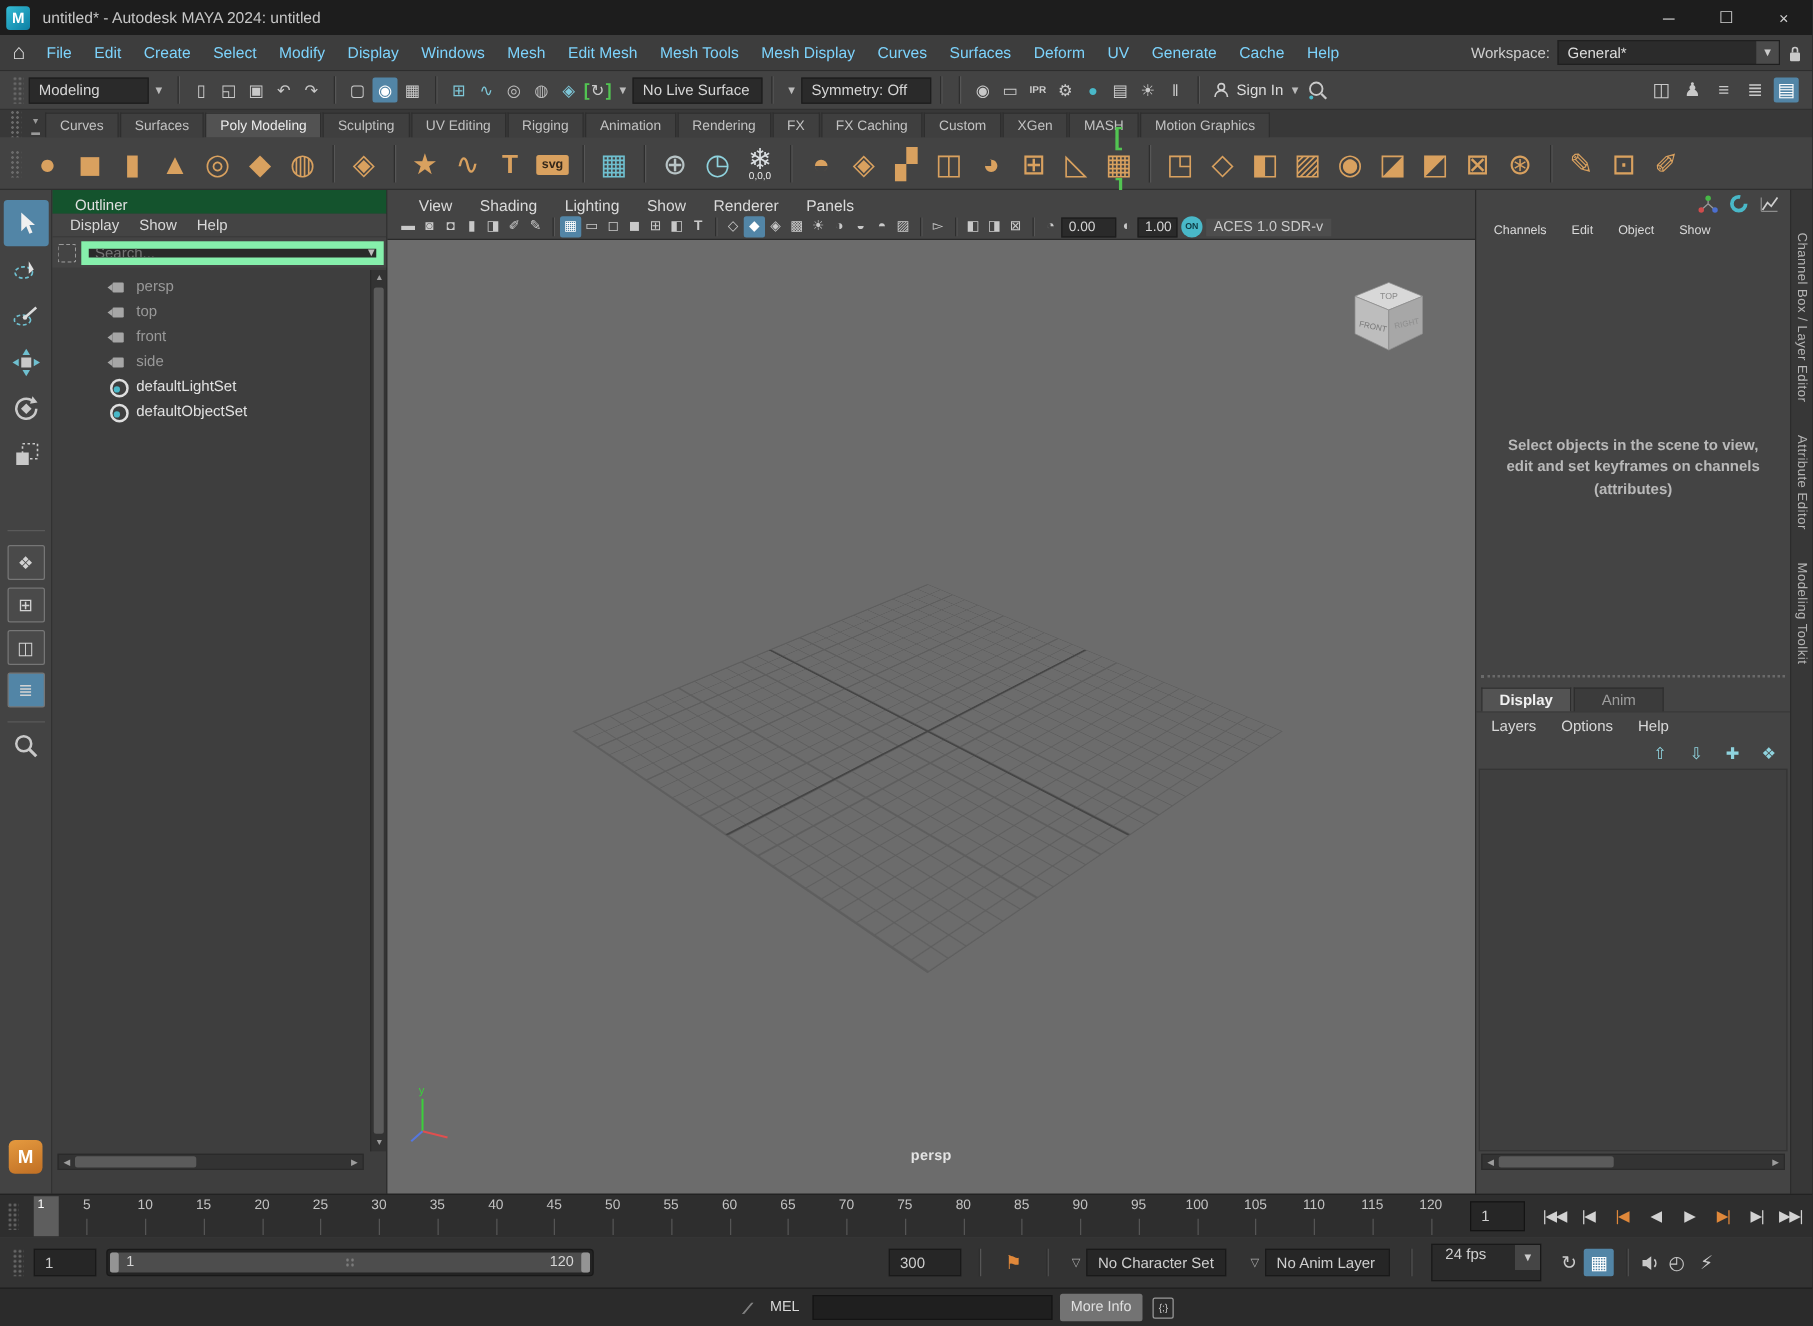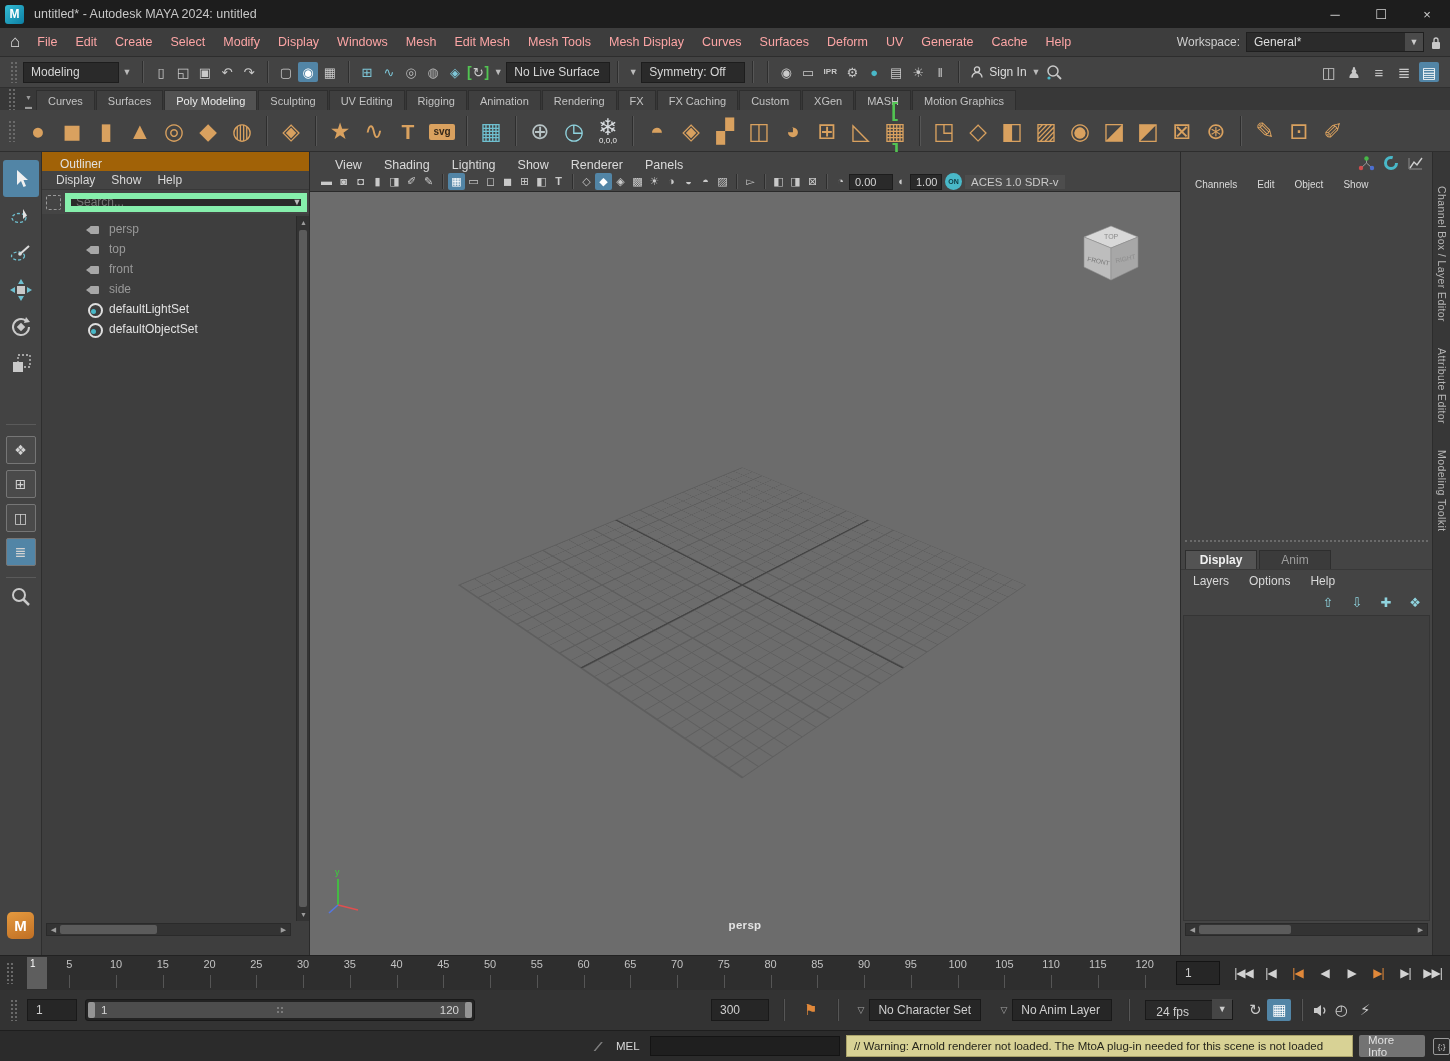--- a/index.html
+++ b/index.html
@@ -11,21 +11,21 @@
   .titlebar{position:absolute;top:0;left:0;width:100%;height:28px;background:#1d1d1d;display:flex;align-items:center;padding:0 0 0 5px}
   .maya-logo{width:19px;height:19px;border-radius:3px;background:linear-gradient(135deg,#35bcd4,#0c7fa4);color:#fff;font-weight:bold;font-size:12px;display:flex;align-items:center;justify-content:center}
   .win-title{margin-left:10px;color:#c7c7c7;font-size:12.5px}
   .win-controls{margin-left:auto;display:flex;height:100%}
   .win-btn{width:46px;height:100%;display:flex;align-items:center;justify-content:center;color:#cfcfcf;font-size:13px}
 
   
   .menubar{position:absolute;top:28px;left:0;width:100%;height:29px;background:#3d3d3d;border-bottom:1px solid #2d2d2d;display:flex;align-items:center;padding:0 8px}
   .home-icon{color:#e0e0e0;font-size:17px;margin:0 8px 0 2px}
   .menubar-items{display:flex;align-items:center}
-  .menu-item{padding:0 9px;color:#fca5a5;font-size:12.5px;line-height:28px;white-space:nowrap}
+  .menu-item{padding:0 9px;color:#7dd3fc;font-size:12.5px;line-height:28px;white-space:nowrap}
   .ws-wrap{margin-left:auto;display:flex;align-items:center;gap:6px}
   .ws-label{color:#cfcfcf}
   .ws-select{width:178px;height:20px;background:#2b2b2b;border:1px solid #1f1f1f;display:flex;align-items:center;color:#dedede;padding-left:7px}
   .ws-select .caret{margin-left:auto;width:18px;height:18px;background:#4a4a4a;display:flex;align-items:center;justify-content:center;font-size:9px;color:#ccc}
 
   
   .statusline{position:absolute;top:57px;left:0;width:100%;height:31px;background:#434343;border-bottom:1px solid #303030;display:flex;align-items:center;padding:0 6px}
   .grip{width:9px;height:22px;margin:0 4px;background-image:radial-gradient(#6a6a6a 1px,transparent 1.2px);background-size:4px 4px;flex:none}
   .sep{width:1px;height:22px;background:#2e2e2e;box-shadow:1px 0 0 #565656;margin:0 7px;flex:none}
   .field{background:#2a2a2a;border:1px solid #1d1d1d;color:#d6d6d6;display:flex;align-items:center;padding:0 7px;height:21px;font-size:12px;white-space:nowrap}
@@ -63,21 +63,21 @@
   .tool{width:36px;height:37px;border-radius:3px;display:flex;align-items:center;justify-content:center}
   .tool.active{background:#5285a6}
   .tb-sep{width:30px;height:1px;background:#5a5a5a;margin:42px 0 8px 0}
   .tb-sep2{width:30px;height:1px;background:#5a5a5a;margin:8px 0}
   .layout-btn{width:30px;height:28px;border:1px solid #767676;background:#4a4a4a;border-radius:2px;margin:3px 0;display:flex;align-items:center;justify-content:center;color:#d2d2d2;font-size:14px}
   .layout-btn.active{background:#5285a6}
   .avatar{position:absolute;bottom:16px;width:27px;height:27px;border-radius:5px;background:linear-gradient(160deg,#e59a3f,#c06f24);color:#fff;font-weight:bold;font-size:15px;display:flex;align-items:center;justify-content:center}
 
   
   .outliner{width:268px;background:#3e3e3e;border-right:1px solid #2a2a2a;position:relative;flex:none}
-  .ol-header{height:19px;background:#a16207;display:flex;align-items:flex-end;padding-left:18px;color:#e0e0e0;font-size:12px}
+  .ol-header{height:19px;background:#14532d;display:flex;align-items:flex-end;padding-left:18px;color:#e0e0e0;font-size:12px}
   .ol-menu{height:19px;display:flex;align-items:center;background:#444;border-bottom:1px solid #383838;padding-left:6px}
   .ol-menu span{padding:0 8px;color:#d8d8d8}
   .ol-search{height:24px;display:flex;align-items:center;background:#444;padding:1px 4px;gap:4px}
   .sel-box-icon{width:15px;height:15px;border:1px dashed #9a9a9a;border-radius:2px;flex:none}
   .ol-search input{flex:1;height:19px;background:#2a2a2a;border:6px solid #86efac;color:#fdba74;font-size:12px;padding:0 5px;outline:none;font-family:Liberation Sans, sans-serif}
   .ol-search .caret-btn{margin-left:-22px;z-index:2}
   .ol-list{position:absolute;top:64px;left:0;right:13px;bottom:34px;overflow:hidden;padding-top:3px}
   .ol-item{height:20px;display:flex;align-items:center;padding-left:44px;font-size:12px;color:#e2e2e2}
   .ol-icon{width:16px;height:13px;position:relative;margin-right:7px;flex:none}
   .cam .ol-icon::before{content:"";position:absolute;left:4px;top:3px;width:9px;height:8px;background:#a6a6a6;border-radius:1px}
@@ -154,21 +154,21 @@
   .rangeslider{position:absolute;top:990px;left:0;width:100%;height:40px;background:#333;display:flex;align-items:center;padding:0 6px}
   .rs-field{background:#262626;border:1px solid #191919;height:22px;display:flex;align-items:center;padding:0 8px;color:#cfcfcf;font-size:12px;white-space:nowrap}
   .rs-track{position:relative;width:390px;height:22px;background:#232323;border:1px solid #191919;border-radius:3px;margin:0 8px}
   .rs-bar{position:absolute;left:2px;right:2px;top:2px;bottom:2px;background:#4d4d4d;border-radius:2px;display:flex;align-items:center}
   .rs-handle{width:7px;height:100%;background:#949494;border-radius:2px;flex:none}
   .rs-start{margin-left:6px;color:#d5d5d5;font-size:11.5px}
   .rs-end{margin-left:auto;margin-right:6px;color:#d5d5d5;font-size:11.5px}
   .rs-grip{position:absolute;left:50%;top:4px;bottom:4px;width:8px;transform:translateX(-50%);background-image:radial-gradient(#7b7b7b 1px,transparent 1.2px);background-size:4px 4px}
   .bookmark{color:#e0883a;font-size:15px;padding:0 6px}
   .dd-caret{color:#aaa;font-size:9px;padding:0 5px}
-  .fps-select{display:flex;align-items:flex-end;height:20px;background:#2a2a2a;border:1px solid #191919}
+  .fps-select{display:flex;align-items:flex-start;height:30px;background:#2a2a2a;border:1px solid #191919}
   .fps-select .txt{padding:0 10px;color:#d0d0d0;font-size:12px;min-width:66px}
   .fps-select .caret{width:20px;height:20px;background:#454545;display:flex;align-items:center;justify-content:center;font-size:9px;color:#ccc}
   .rs-icon{width:24px;height:22px;display:flex;align-items:center;justify-content:center;color:#c9c9c9;font-size:15px}
   .rs-icon.active{background:#5285a6;border-radius:2px;color:#fff}
 
   
   .commandline{position:absolute;top:1030px;left:0;width:100%;height:31px;background:#2b2b2b;border-top:1px solid #1e1e1e;display:flex;align-items:center}
   .cl-grip{margin-left:598px;color:#8a8a8a;font-size:13px;letter-spacing:-3px;transform:skewX(-12deg)}
   .cl-label{margin-left:18px;color:#d8d8d8;font-size:11.5px}
   .cl-input{margin-left:10px;width:192px;height:20px;background:#1f1f1f;border:1px solid #141414;color:#ddd;font-size:12px;padding:0 5px;outline:none;font-family:inherit}
@@ -703,20 +703,25 @@
             <line x1="2" y1="13" x2="15" y2="13" stroke="#8d8d8d"></line>
             <polyline points="3,12 7,6 10,9 15,2" stroke="#cfcfcf" fill="none" stroke-width="1.4"></polyline>
           </svg>
       </div>
       <div class="cb-menu">
           <span>Channels</span>
           <span>Edit</span>
           <span>Object</span>
           <span>Show</span>
         </div>
+      <div class="cb-message">
+        <div>Select objects in the scene to view,</div>
+        <div>edit and set keyframes on channels</div>
+        <div>(attributes)</div>
+      </div>
       <div class="dot-split"></div>
       <div class="le-tabs">
           <div class="le-tab active">Display</div>
           <div class="le-tab">Anim</div>
         </div>
       <div class="le-menu">
           <span>Layers</span>
           <span>Options</span>
           <span>Help</span>
         </div>
@@ -824,18 +829,17 @@
         <path d="M11.5 4.5 a4.5 4.5 0 0 1 0 6" stroke="#c9c9c9" fill="none" stroke-width="1.3"></path>
       </svg>
     <span class="rs-icon">◴</span>
     <span class="rs-icon">⚡</span>
   </div>
 
   <div class="commandline">
     <span class="cl-grip">∕∕</span>
     <span class="cl-label">MEL</span>
     <input class="cl-input" style="">
-    <div class="cl-warning">// Warning: Arnold renderer not loaded. The MtoA plug-in needed for this scene is not loaded</div>
     <div class="more-info">More Info</div>
     <div class="script-icon">{;}</div>
   </div>
 
 </div>
 
 </body></html>

